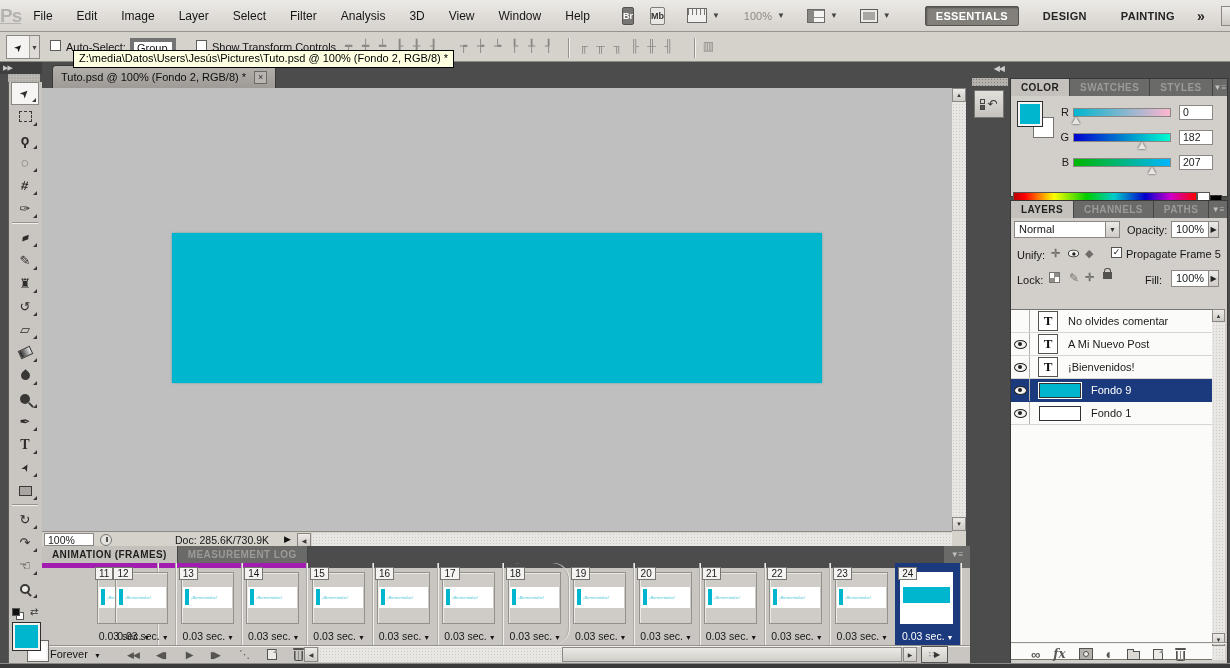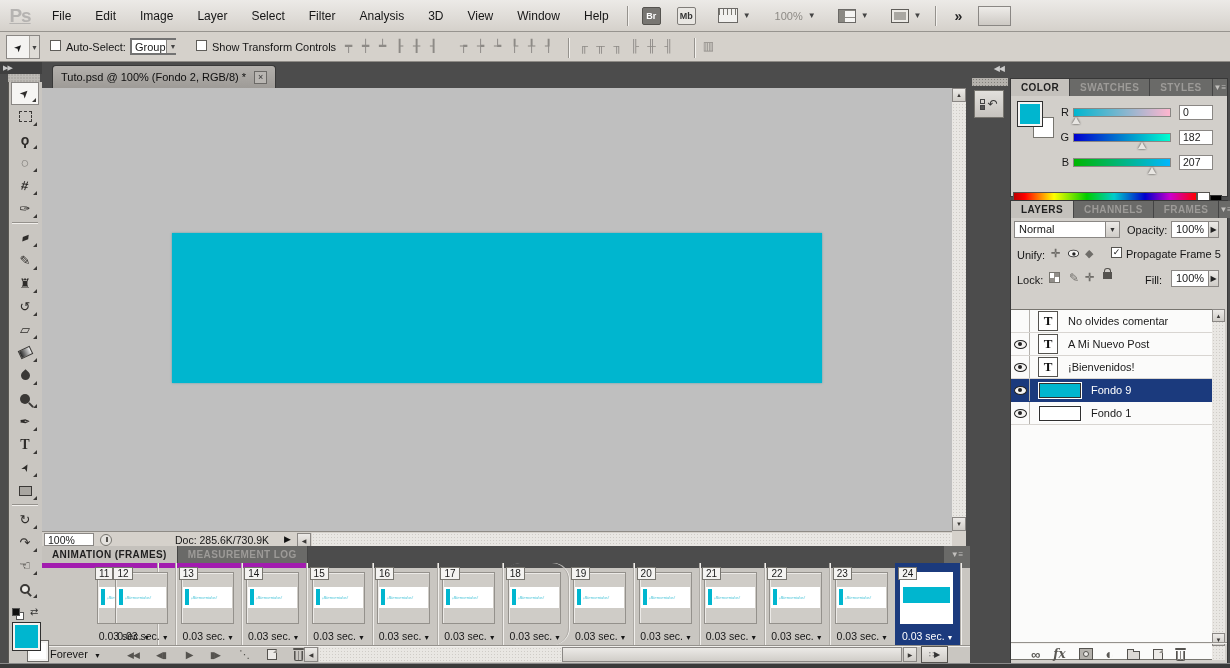--- a/index.html
+++ b/index.html
@@ -33,21 +33,21 @@
   .win-btn:last-child { border-right:none; }
 
   
   #optionsbar { left:0; top:32px; width:1230px; height:30px; background:#d5d1cb; border-bottom:1px solid #8e8b86; }
   #tool-preset { left:6px; top:3px; width:34px; height:24px; display:flex; border:1px solid #8a8784; background:#f4f3f1; }
   #tool-preset .main { width:22px; display:flex; align-items:center; justify-content:center; font-size:10px; }
   #tool-preset .main span { transform:rotate(-45deg); }
   #tool-preset .arr { width:10px; border-left:1px solid #a9a6a1; background:#dedbd6; font-size:7px; display:flex; align-items:center; justify-content:center; color:#444;}
   .cb { width:11px; height:11px; background:#fff; border:1px solid #5f5d59; display:inline-block; }
   .opt-label { font-size:11px; color:#161616; }
-  .opt-dd { width:46px; height:17px; background:#fff; border:2px solid #737373; display:flex; align-items:flex-end; }
+  .opt-dd { width:46px; height:17px; background:#fff; border:4px solid #737373; display:flex; align-items:flex-start;flex-direction:column; }
   .opt-dd span { flex:1; padding-left:3px; }
   .opt-dd .arr { width:13px; height:100%; background:#d5d1cb; border-left:1px solid #8a8784; font-size:7px; display:flex; align-items:center; justify-content:center; color:#444; }
   .opt-ico { font-size:12px; color:#8d8a86; width:17px; text-align:center; display:inline-block; }
   
   #tooltip { left:73px; top:50px; height:18px; background:#ffffe1; border:1px solid #000; padding:1px 5px 0 5px; font-size:11px; color:#000; z-index:90; white-space:nowrap; }
 
   
   #tools-header { left:0; top:62px; width:42px; height:12px; background:#3f3f3f; color:#c9c9c9; font-size:7px; letter-spacing:-1px; padding-left:3px; line-height:12px;}
   #tools-grip { left:8px; top:74px; width:32px; height:8px; background:#bdbab5; background-image:radial-gradient(#87847f 1px, transparent 1px); background-size:3px 3px; background-position:center;}
   #tools-panel { left:8px; top:82px; width:34px; height:586px; background:#c9c6c1; border-left:1px solid #5a5854; }
@@ -229,20 +229,25 @@
       </div>
     <div class="tb-ico" data-name="arrange-documents-button">
         <span class="mi-grid" data-name="arrange-documents-icon"></span>
         <span class="dd-arrow" data-name="chevron-down-icon">▼</span>
       </div>
     <div class="tb-ico" data-name="screen-mode-button">
         <span class="mi-screen" data-name="screen-mode-icon"></span>
         <span class="dd-arrow" data-name="chevron-down-icon">▼</span>
       </div>
     <div class="vsep" data-name="divider" style="margin-left:14px;"></div>
+    <div id="workspaces" data-name="workspace-switcher" style="display:flex;align-items:center;">
+        <div class="ws-btn ws-active" data-name="workspace-essentials">ESSENTIALS</div>
+        <div class="ws-btn" data-name="workspace-design">DESIGN</div>
+        <div class="ws-btn" data-name="workspace-painting">PAINTING</div>
+      </div>
     <div id="ws-overflow" data-name="workspace-overflow-button">»</div>
     <div id="win-btns" data-name="window-controls">
       <div class="win-btn" data-name="minimize-button"></div>
 
     </div>
   </div>
 
   <div id="optionsbar" class="abs" data-name="options-bar">
     <div id="tool-preset" class="abs" data-name="tool-preset-picker">
       <div class="main" data-name="move-tool-icon">
@@ -280,20 +285,21 @@
         <span class="opt-ico" data-name="distribute-spacing-vcenter-icon">╥</span>
         <span class="opt-ico" data-name="distribute-spacing-bottom-icon">╖</span>
         <span class="opt-ico" data-name="distribute-spacing-left-icon">╟</span>
         <span class="opt-ico" data-name="distribute-spacing-hcenter-icon">╫</span>
         <span class="opt-ico" data-name="distribute-spacing-right-icon">╢</span>
       </div>
     <div class="vsep abs" style="left:688px;top:6px;" data-name="divider"></div>
     <span class="opt-ico abs" style="left:700px;top:7px;" data-name="auto-align-layers-icon">▥</span>
   </div>
 
+  <div id="tooltip" class="abs" data-name="file-path-tooltip">Z:\media\Datos\Users\Jesús\Pictures\Tuto.psd @ 100% (Fondo 2, RGB/8) *</div>
 
   <div id="tools-header" class="abs" data-name="tools-panel-collapse-button">▶▶</div>
   <div id="tools-grip" class="abs" data-name="tools-panel-grip"></div>
   <div id="tools-panel" class="abs" data-name="tools-panel">
       <div class="tool sel" data-name="move-tool">
         <span class="tg" data-name="move-tool-icon">➤</span>
       </div>
       <div class="tool" data-name="rectangular-marquee-tool">
         <span class="mi-marquee" data-name="rectangular-marquee-tool-icon"></span>
       </div>
@@ -607,21 +613,21 @@
       <div id="spectrum" data-name="color-spectrum-ramp"></div>
       <div id="spec-white" data-name="white-swatch"></div>
       <div id="spec-black" data-name="black-swatch"></div>
     </div>
   </div>
 
   <div id="layers-panel" class="abs" data-name="layers-panel">
     <div class="panel-tabs" data-name="layers-panel-tabs">
       <div class="ptab active" data-name="tab-layers">LAYERS</div>
       <div class="ptab" data-name="tab-channels">CHANNELS</div>
-      <div class="ptab" data-name="tab-paths">FRAMES</div>
+      <div class="ptab" data-name="tab-paths">PATHS</div>
       <div class="spacer" style="flex:1;background:#6a6a68;"></div>
       <div class="pmenu" data-name="panel-menu-icon">▼≡</div>
     </div>
     <div class="panel-body" data-name="layers-panel-body">
       <div class="sel-box" style="left:3px;top:3px;width:106px;" data-name="blend-mode-dropdown">
         <span class="txt" data-name="blend-mode-value">Normal</span>
         <span class="arr" data-name="chevron-down-icon">▼</span>
       </div>
       <span class="prow-label" style="left:116px;top:6px;" data-name="opacity-label">Opacity:</span>
       <div class="spin-box" style="left:160px;top:3px;width:48px;" data-name="opacity-field">

